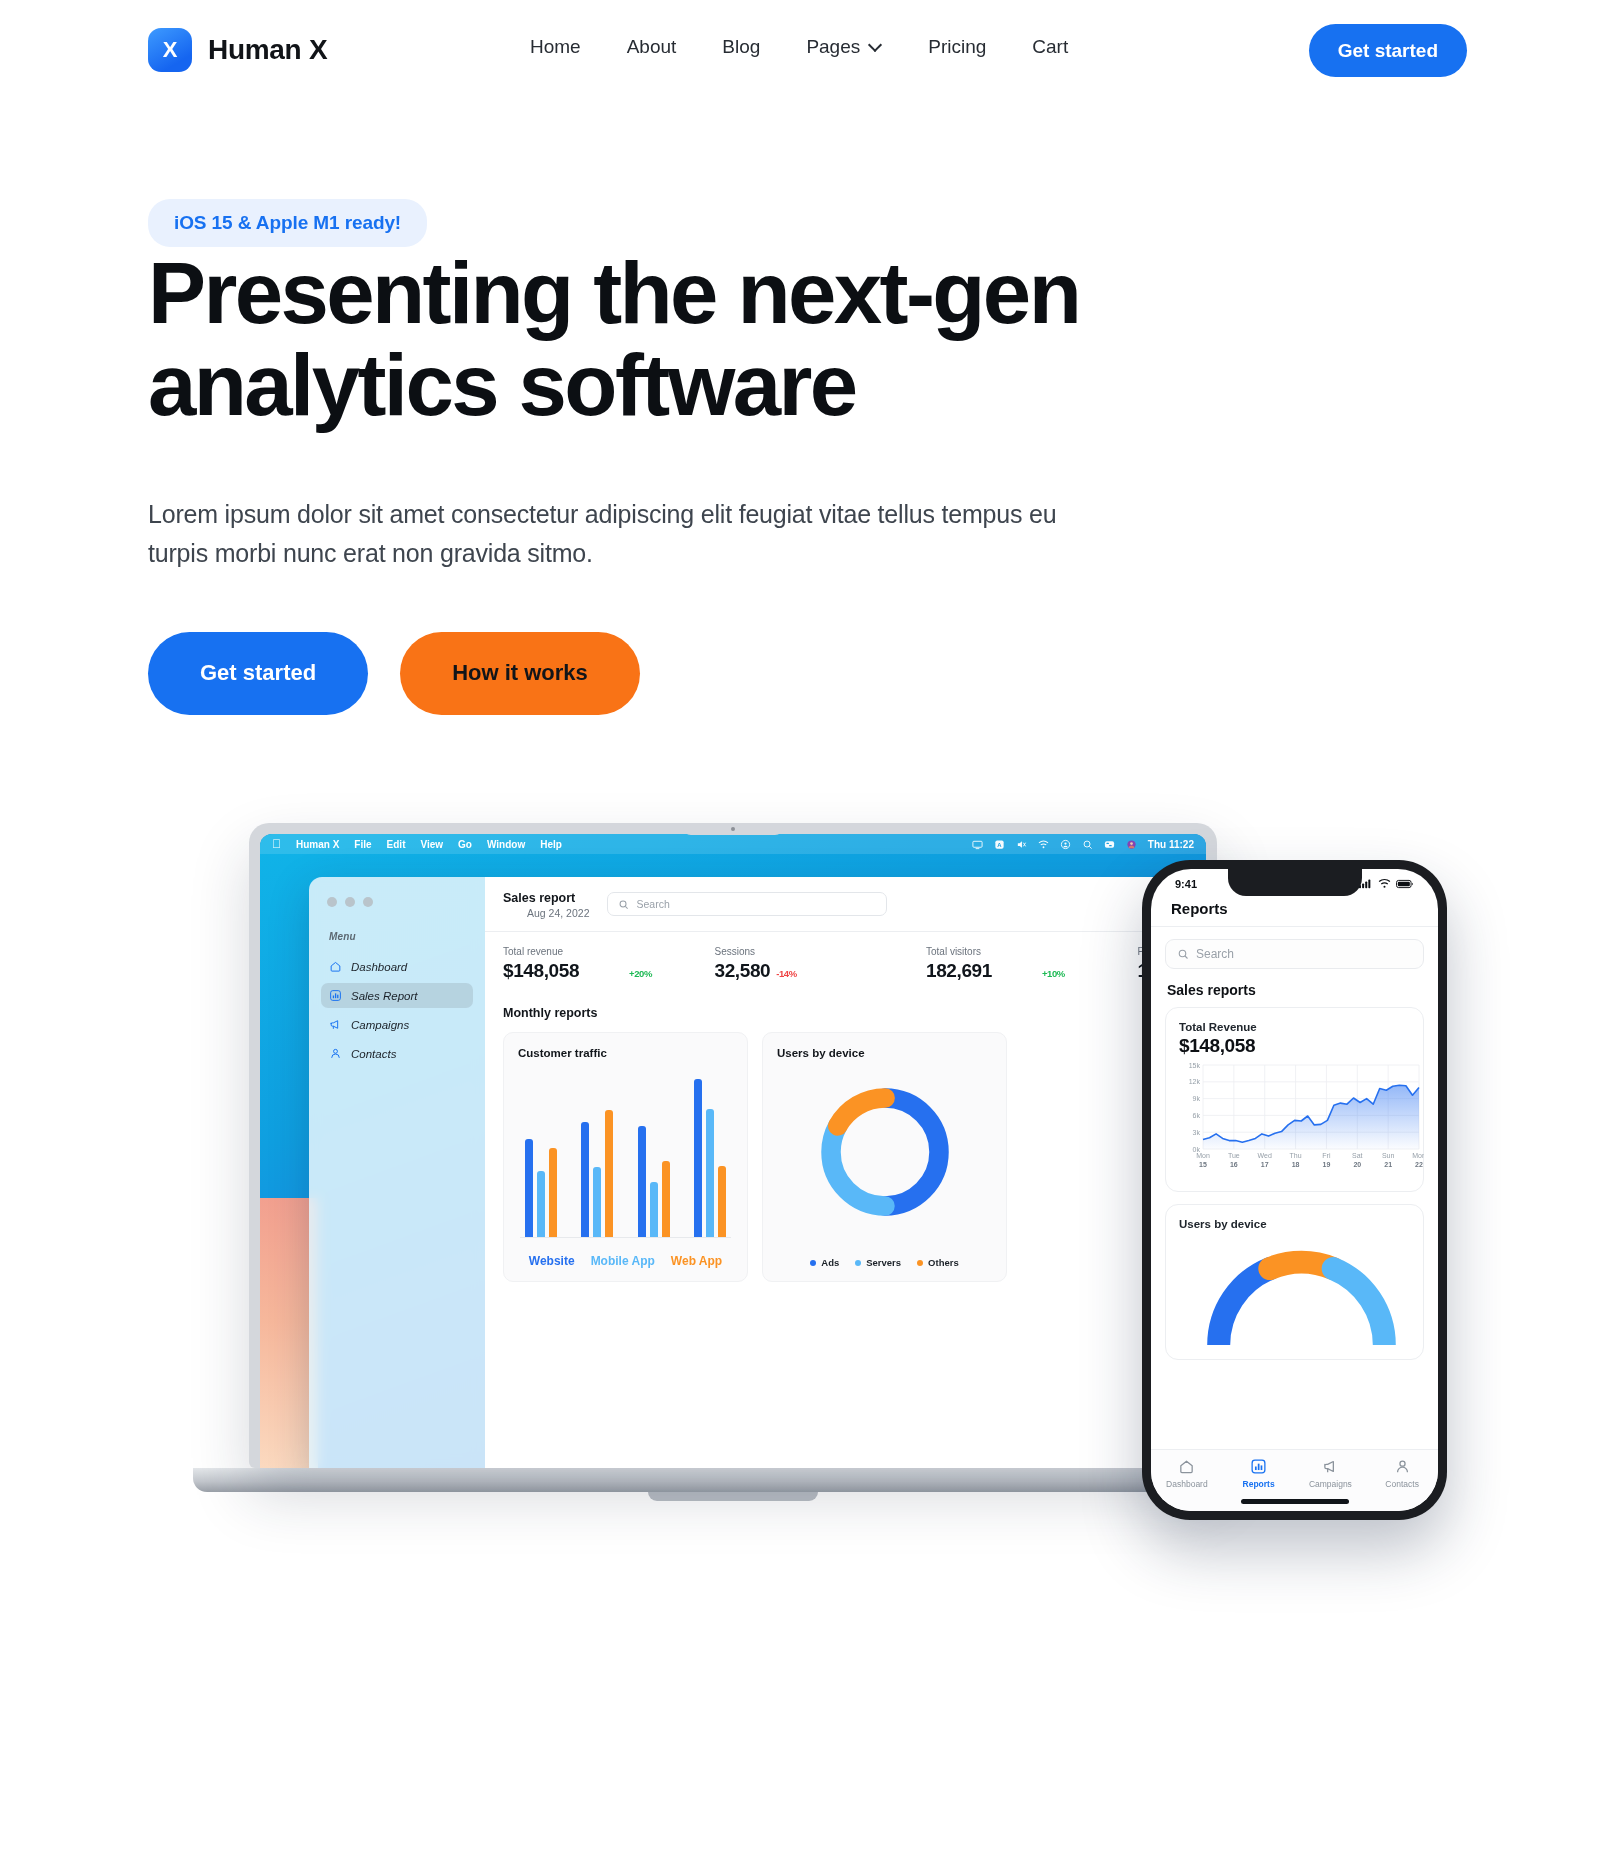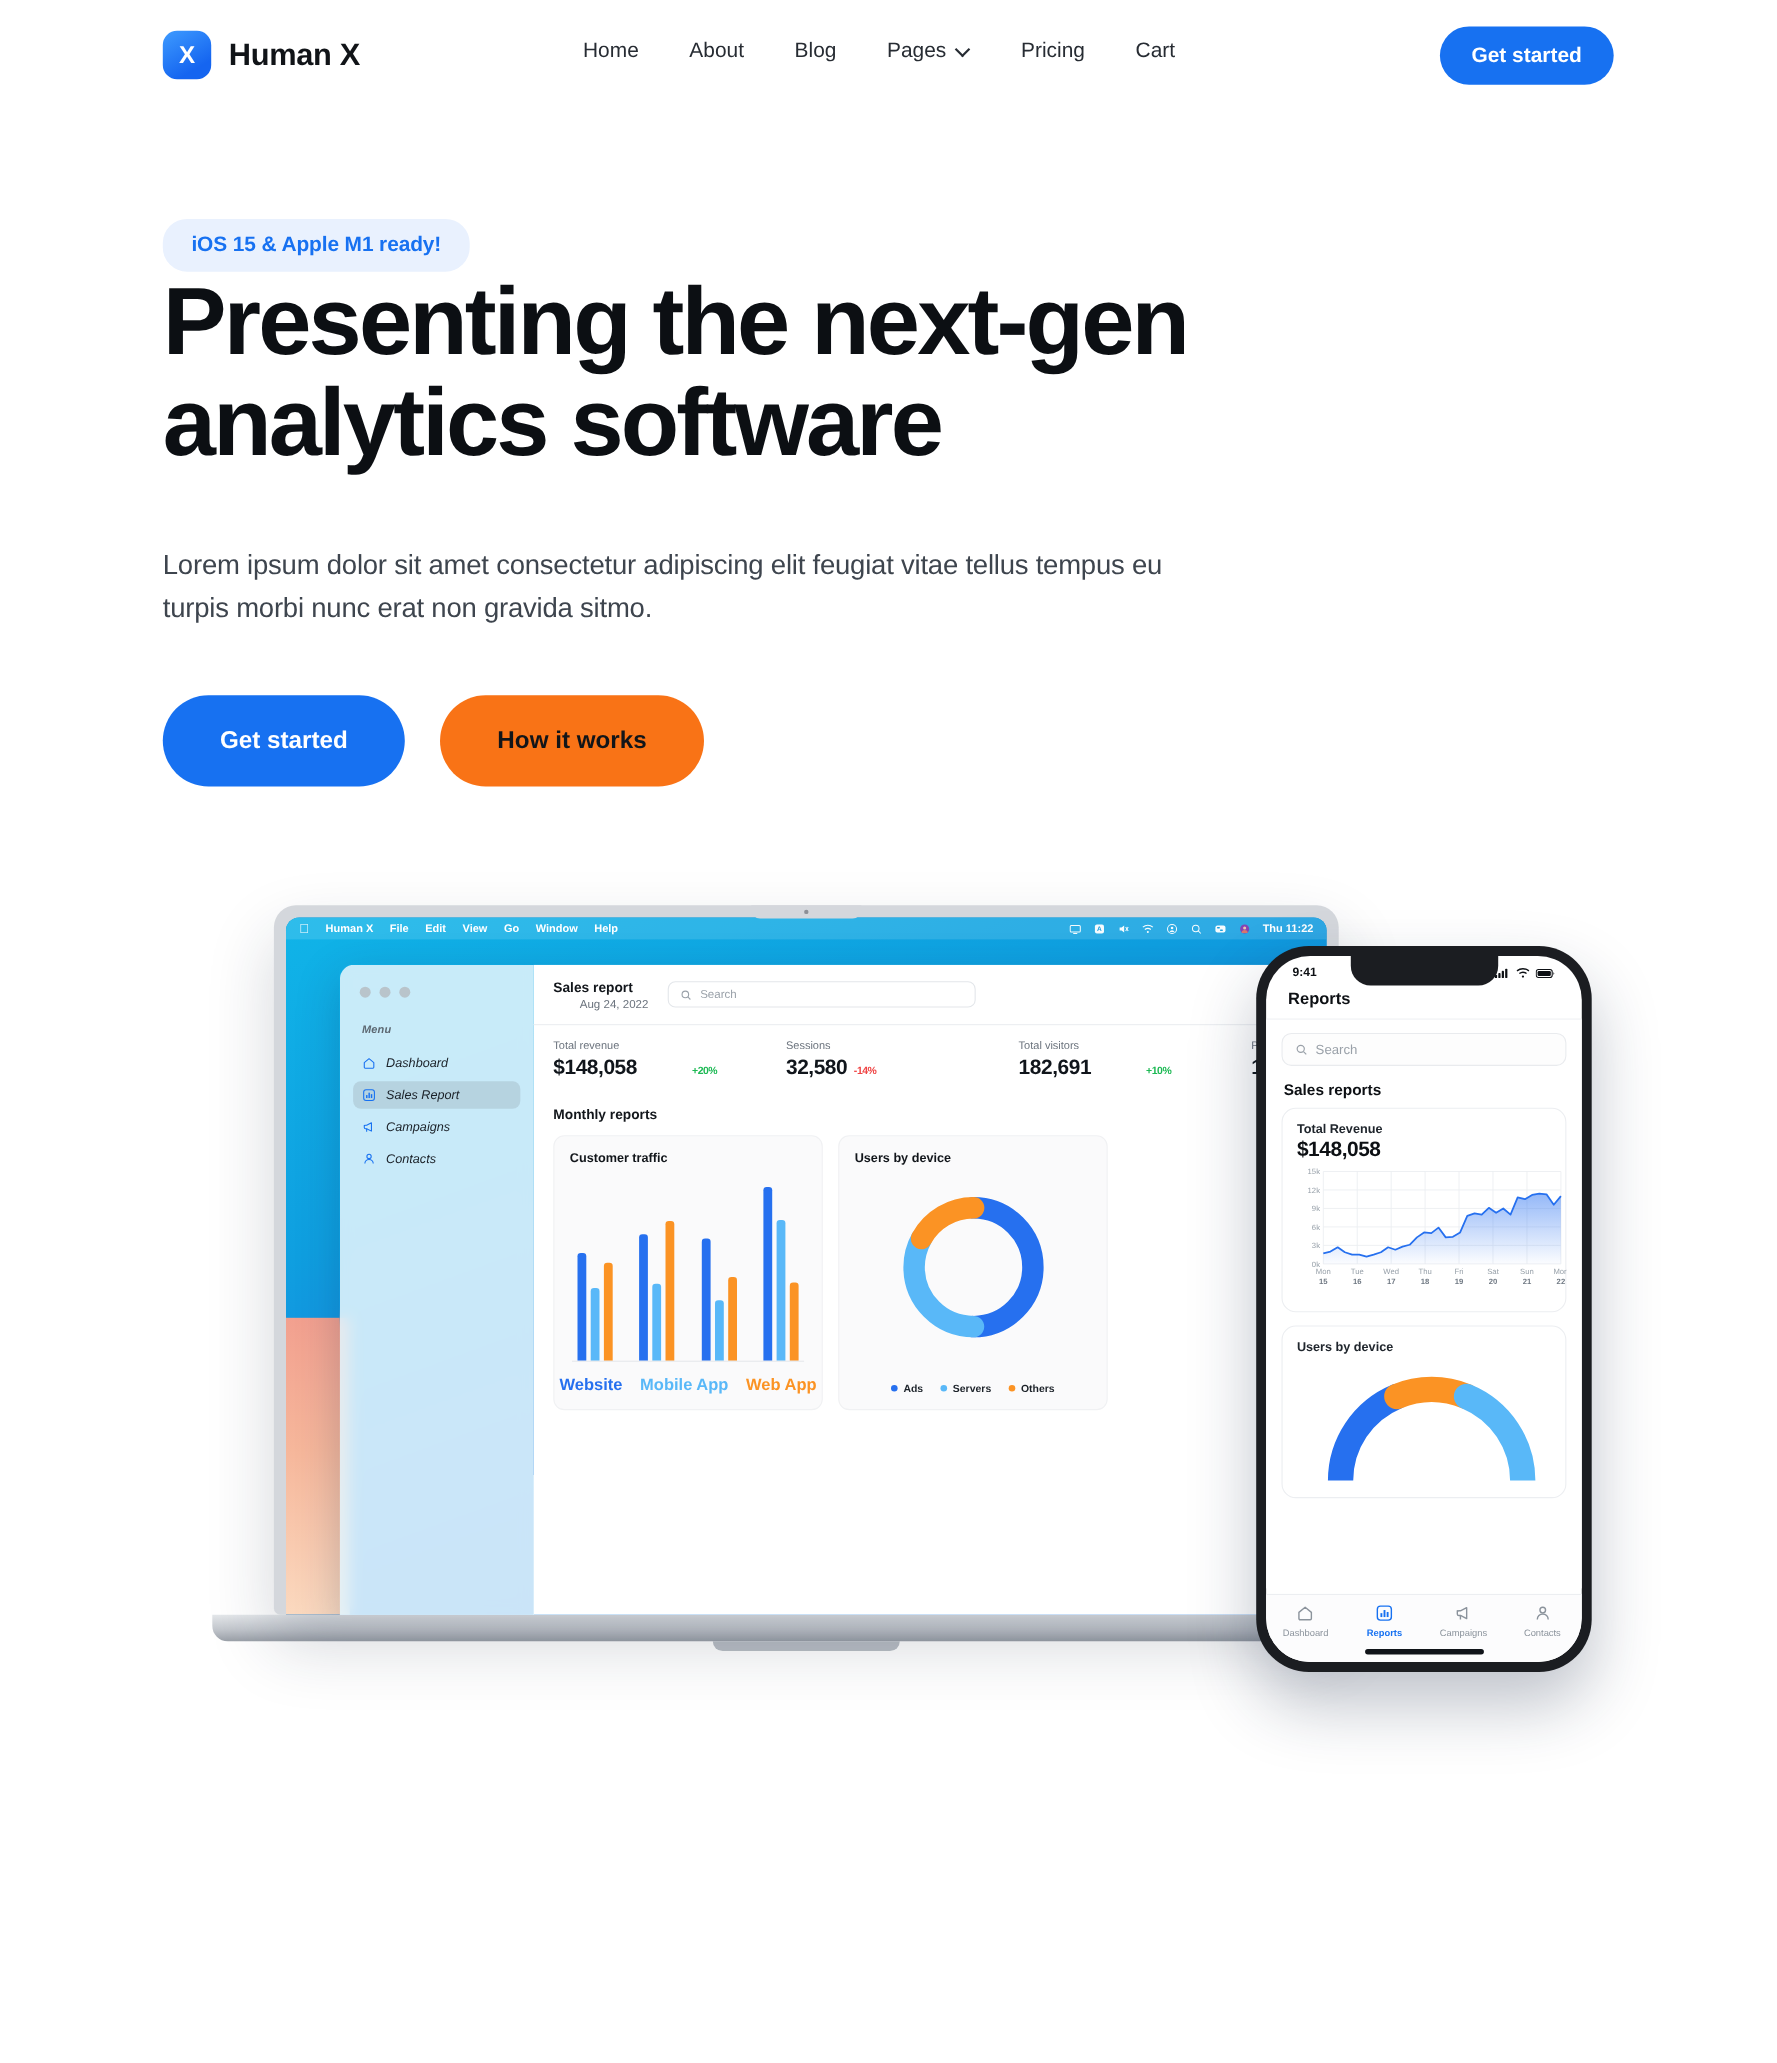--- a/index.html
+++ b/index.html
@@ -158,41 +158,41 @@
     background:#fafafb; border:1px solid #f0f1f3; border-radius:10px;
     padding:14px 14px 10px 14px; width:245px; height:250px; position:relative;
   }
   .card-title { font-size:11.5px; font-weight:bold; color:#12161b; }
 
   
   .bars { position:absolute; left:16px; right:16px; bottom:44px; top:46px; display:flex; align-items:flex-end; gap:14px; }
   .bgroup { flex:1; display:flex; align-items:flex-end; justify-content:center; gap:4px; height:100%; }
   .bar { width:8px; border-radius:3px 3px 0 0; }
   .axis-line { position:absolute; left:16px; right:16px; bottom:43px; height:1px; background:#e7e9ec; }
-  .legend { position:absolute; left:0; right:0; bottom:13px; display:flex; justify-content:center; gap:16px; font-size:15px; font-weight:bold; }
+  .legend { position:absolute; left:0; right:0; bottom:13px; display:flex; justify-content:center; gap:16px; font-size:12px; font-weight:bold; }
 
   
   .donut-wrap { position:absolute; left:0; right:0; top:44px; display:flex; justify-content:center; }
   .legend-dot { display:inline-block; width:6px; height:6px; border-radius:50%; margin-right:5px; }
   .legend2 { position:absolute; left:0; right:0; bottom:13px; display:flex; justify-content:center; gap:16px; font-size:9.5px; font-weight:bold; color:#1b2128;}
 
   
   .phone {
     position:absolute; left:1142px; top:90px; width:305px; height:660px;
     background:#1b1d21; border-radius:48px; padding:9px;
     box-shadow: 0 30px 60px rgba(25,40,70,.28);
   }
   .phone-inner {
     width:100%; height:100%; background:#fff; border-radius:40px; overflow:hidden; position:relative;
   }
   .phone-notch {
     position:absolute; left:50%; transform:translateX(-50%); top:0;
     width:134px; height:27px; background:#1b1d21; border-radius:0 0 18px 18px; z-index:6;
   }
-  .ph-status { display:flex; align-items:flex-end; padding:9px 24px 0 24px; font-size:11px; font-weight:bold; color:#0d1014;}
+  .ph-status { display:flex; align-items:flex-start; padding:9px 24px 0 24px; font-size:11px; font-weight:bold; color:#0d1014;}
   .ph-status .right { margin-left:auto; display:flex; align-items:center; gap:5px;}
   .ph-nav { padding:10px 20px 9px 20px; border-bottom:1px solid #eceef1; font-size:15px; font-weight:bold; color:#0d1014;}
   .ph-body { padding:12px 14px; background:#fff; height:calc(100% - 125px); overflow:hidden;}
   .ph-search {
     height:30px; border:1px solid #e9ebee; border-radius:9px; display:flex; align-items:center;
     gap:7px; padding:0 11px; color:#9aa1a9; font-size:12px; background:#fdfdfd;
   }
   .ph-sec { font-size:14px; font-weight:bold; color:#0d1014; margin:13px 0 9px 2px; }
   .ph-card { border:1px solid #eceef1; border-radius:13px; padding:13px 13px 10px 13px; margin-bottom:12px; background:#fff;}
   .ph-card-lbl { font-size:11.5px; font-weight:bold; color:#20262d; }

